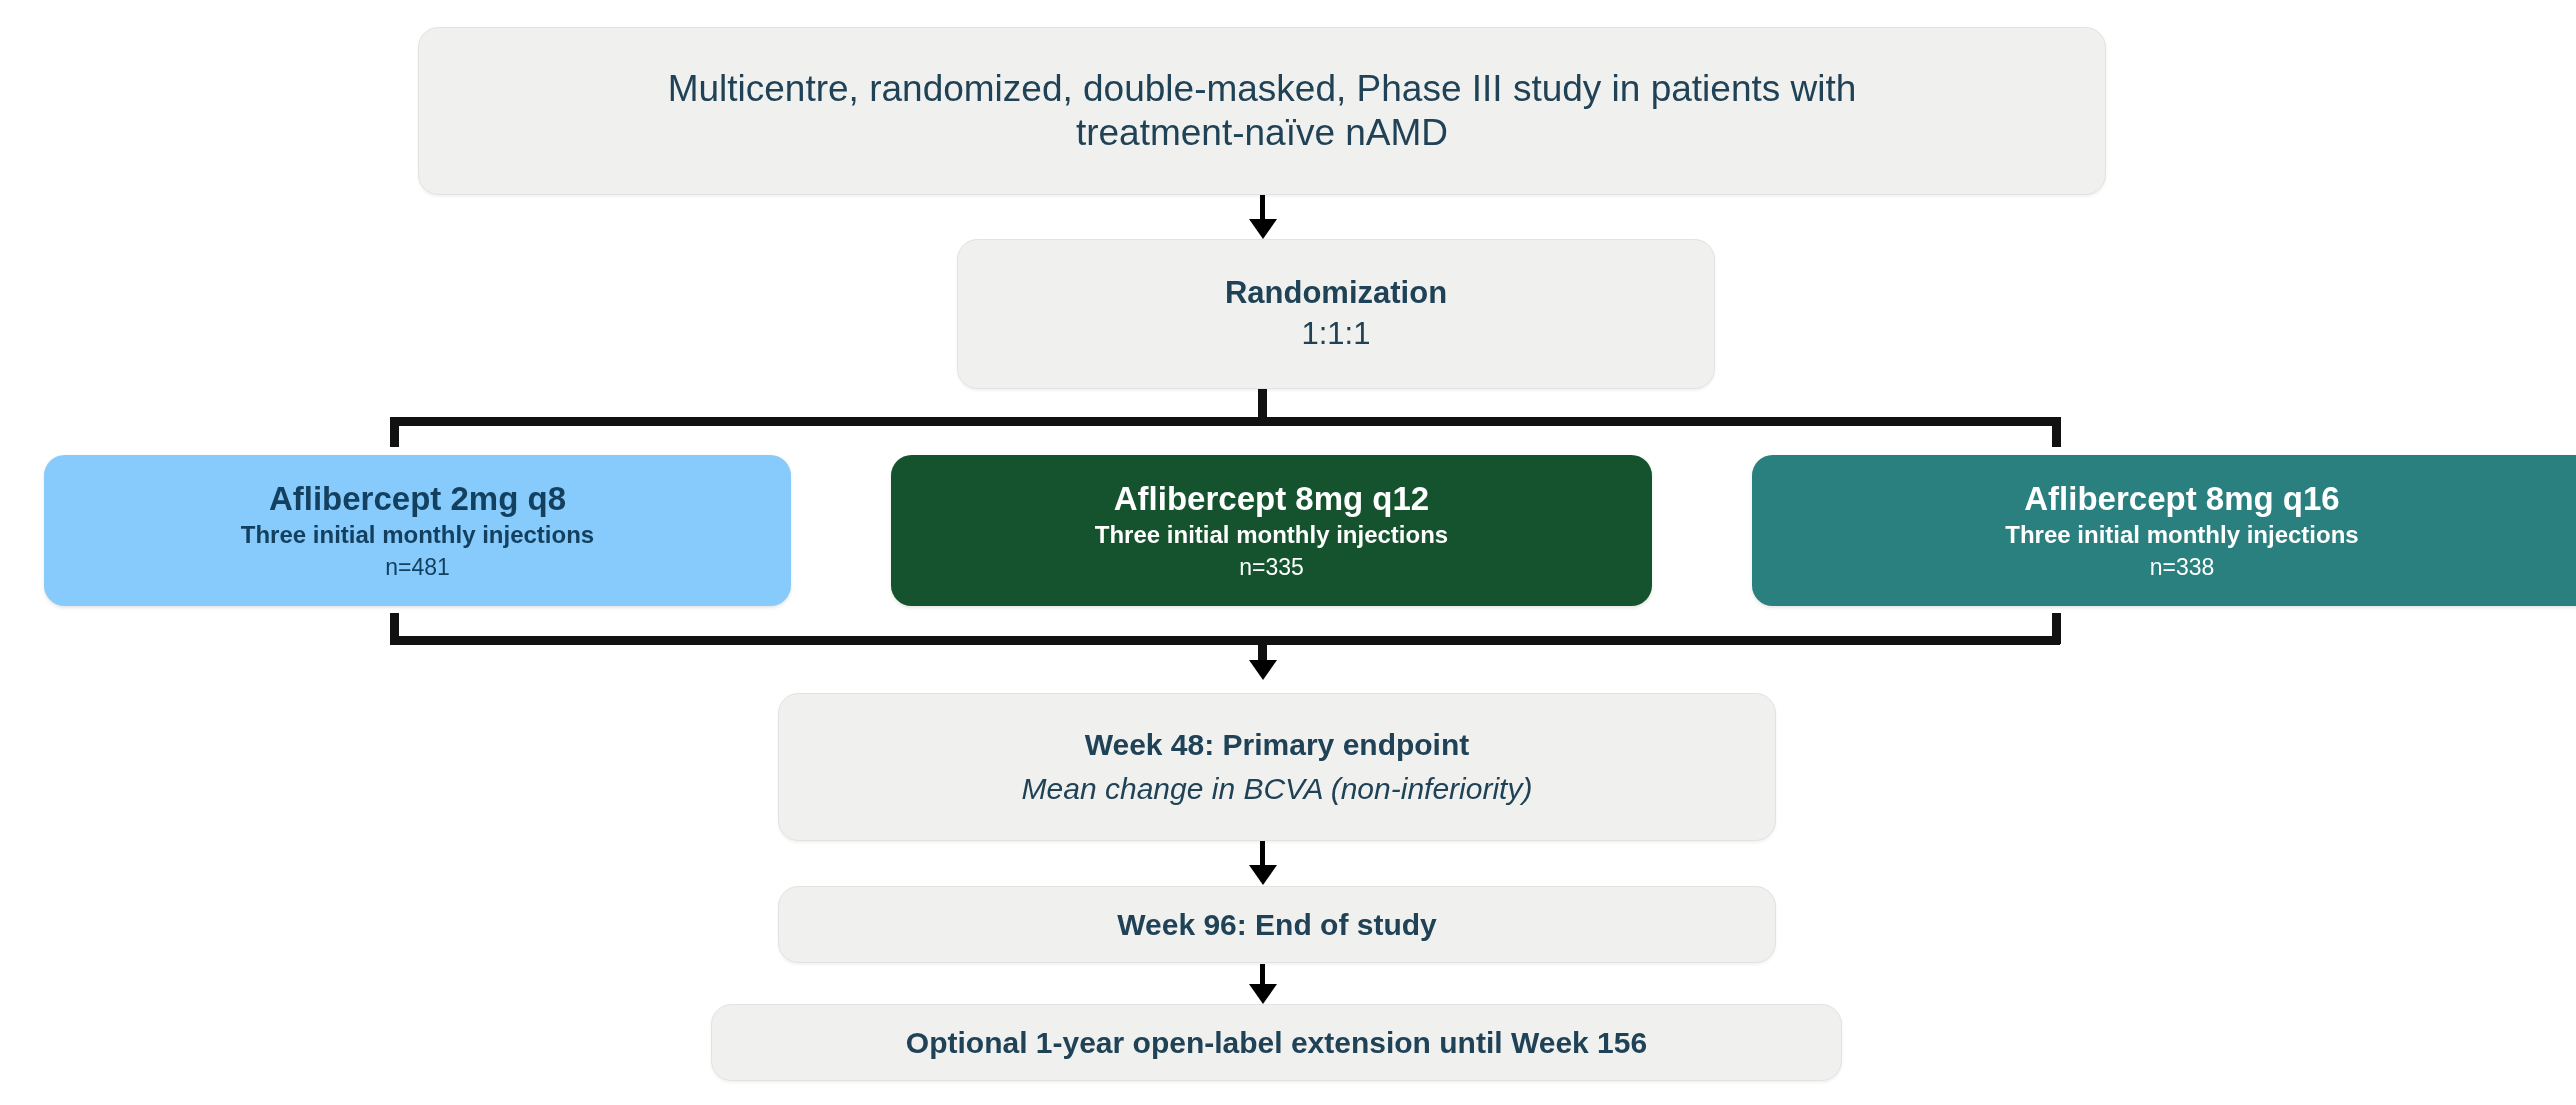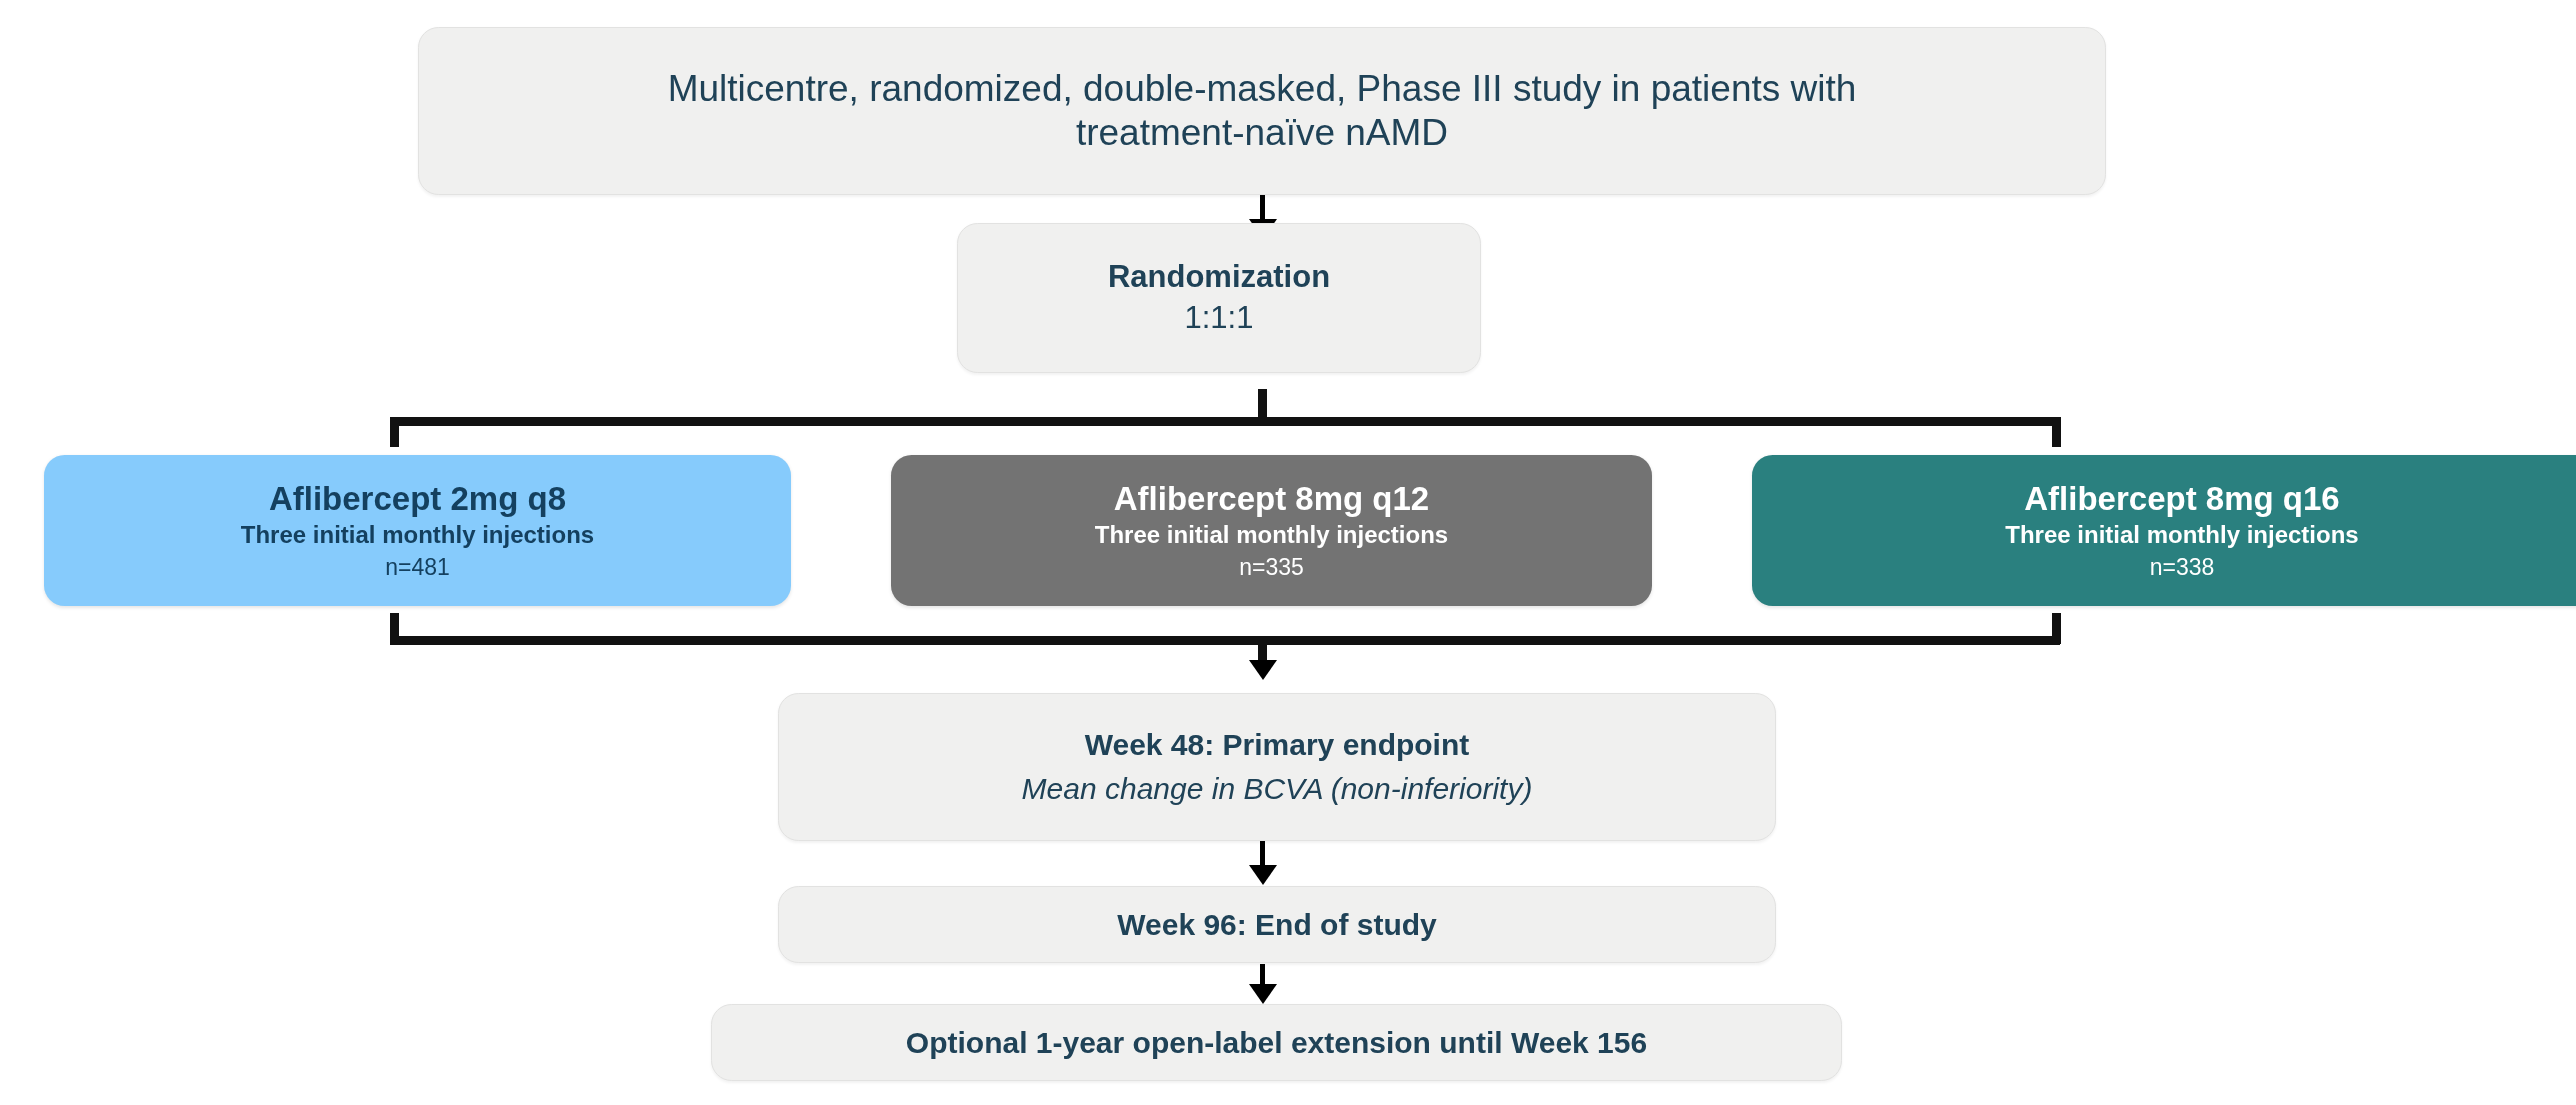--- a/index.html
+++ b/index.html
@@ -45,31 +45,31 @@
 
   
   #node-study {
     left: 418px; top: 27px; width: 1688px; height: 168px;
     font-size: 37px;
     padding: 0 16px;
   }
   #node-study .t-line { font-weight: normal; }
 
   #node-random {
-    left: 957px; top: 223px; width: 524px; height: 150px;
+    left: 957px; top: 239px; width: 758px; height: 150px;
     font-size: 31px;
   }
   #node-random .t-line:first-child { font-weight: bold; margin-bottom: 4.8px; }
 
   .arm {
     top: 455px; height: 151px;
     padding: 0 20px;
   }
   #node-arm-0 { left: 44px;   width: 747px; background: #86CBFC; color: #14405F; }
-  #node-arm-1 { left: 891px; width: 761px; background: #737373; color: #FFFFFF; }
+  #node-arm-1 { left: 891px; width: 761px; background: #14532d; color: #FFFFFF; }
   #node-arm-2 { left: 1752px; width: 860px; background: #2A807F; color: #FFFFFF; }
 
   .arm .arm-title { font-size: 33px; font-weight: bold; margin-bottom: 2.4px; }
   .arm .arm-sub   { font-size: 24px; font-weight: bold; margin-bottom: 4px; }
   .arm .arm-n     { font-size: 23px; font-weight: normal; }
 
   #node-week48 {
     left: 778px; top: 693px; width: 998px; height: 148px;
     font-size: 30px;
   }

